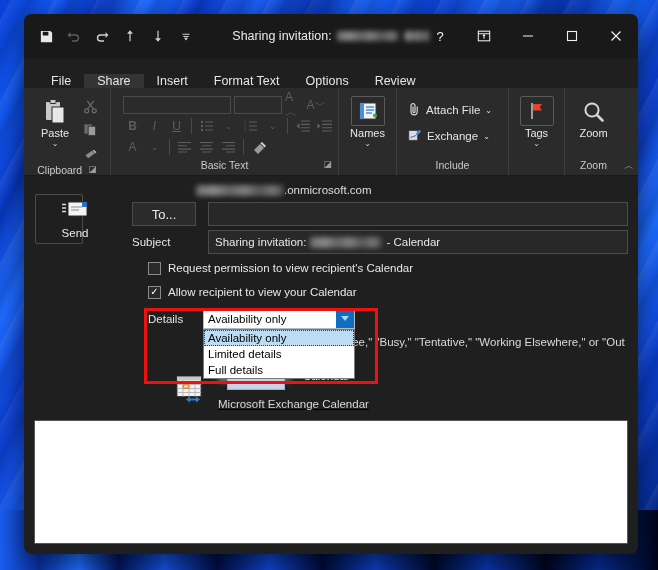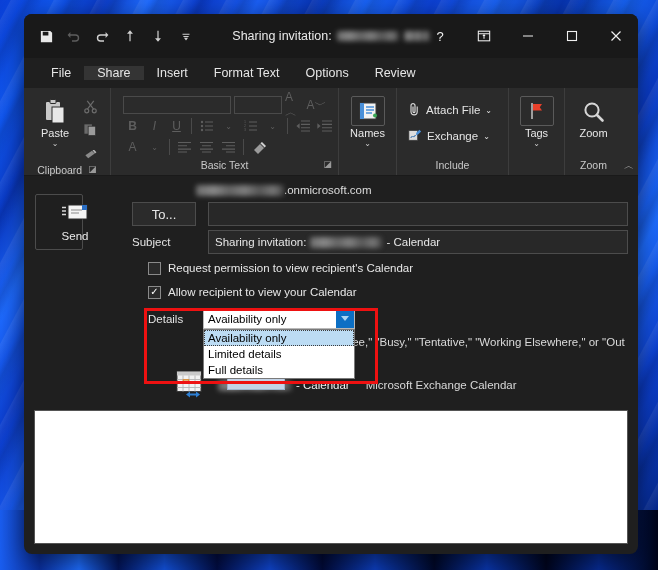--- a/index.html
+++ b/index.html
@@ -90,21 +90,21 @@
   .winbtn {
     width: 44px; height: 44px;
     display: flex; align-items: center; justify-content: center;
     color: #f0f0f0; font-size: 13px;
   }
 
   
   .tabs {
     height: 30px;
     background: #1f1f1f;
-    display: flex; align-items: center;
+    display: flex; align-items: flex-end;
     padding-left: 14px;
     flex: 0 0 auto;
   }
   .tab {
     padding: 0 13px;
     display: flex; align-items: center;
     color: #e6e6e6; font-size: 12.5px;
     white-space: nowrap;
   }
   .tab.active { background: #343434; }
@@ -178,21 +178,21 @@
   
   .headerpane {
     background: #1f1f1f;
     flex: 0 0 auto;
     padding: 6px 10px 4px 4px;
     display: flex;
     position: relative;
   }
   .sendcol { width: 62px; display: flex; justify-content: center; padding-top: 12px; }
   .sendbtn {
-    width: 48px; height: 56px;
+    width: 48px; height: 50px;
     border: 1px solid #4c4c4c; border-radius: 2px;
     display: flex; flex-direction: column; align-items: center; justify-content: center;
     gap: 6px; color: #eaeaea; font-size: 11.5px; padding-left: 32px;
   }
   .fieldscol { flex: 1; display: flex; flex-direction: column; gap: 4px; }
 
   .fromline { color: #dcdcdc; font-size: 11.5px; height: 16px; display: flex; align-items: center; gap: 0px; padding-left: 106px; }
   .row { display: flex; align-items: center; gap: 0px; }
   .tobtn {
     width: 64px; height: 24px; margin-left: 42px;
@@ -264,21 +264,21 @@
     position: absolute; left: 137px; top: 55px;
     width: 58px; height: 7px;
     background: #d6e2f0;
     z-index: 5;
   }
   .tick-col { position:absolute; left:133px; top:56px; z-index:6; color:#3b6ea5; font-size:8px; line-height:9px; }
 
   
   .calinfo { display: flex; align-items: center; gap: 10px; padding-left: 86px; margin-top: 34px; }
   .calicon { width: 32px; height: 30px; position: relative; }
-  .caltxt { display: flex; gap: 16px; }
+  .caltxt { display: flex; flex-direction: column; gap: 16px; text-decoration: underline; }
   .caltxt .l1 { color: #f0f0f0; font-size: 11.5px; display: flex; align-items: center; gap: 4px; }
   .caltxt .l2 { color: #d8d8d8; font-size: 11.5px; }
 
   
   .redbox {
     position: absolute;
     left: 54px; top: 0px;
     width: 234px; height: 76px;
     border: 3px solid #ee1111;
     z-index: 30;

